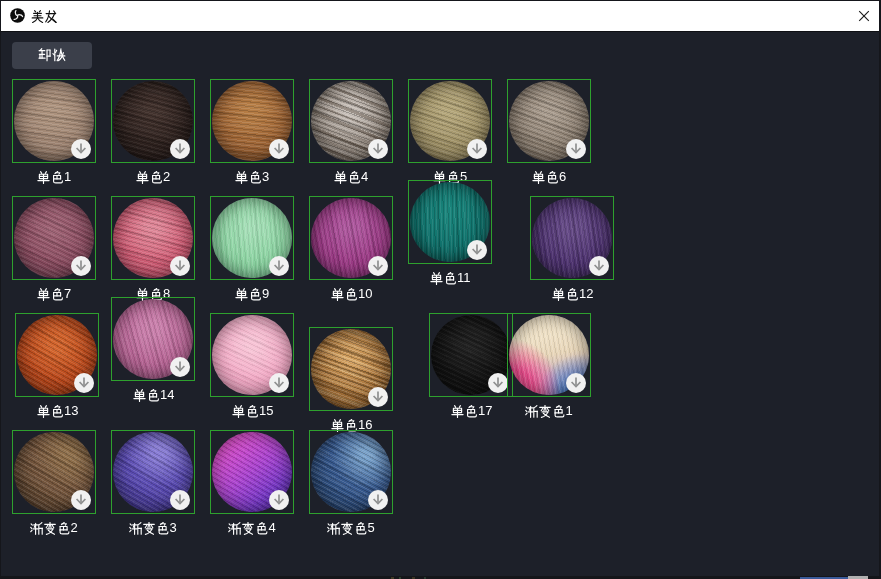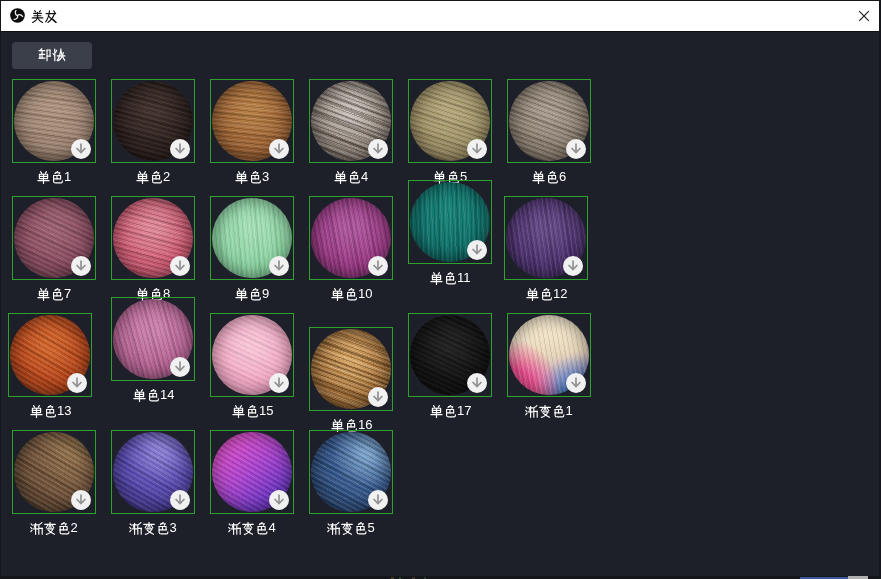--- a/index.html
+++ b/index.html
@@ -200,36 +200,36 @@
                 <path d="M10 4.6 L10 12.6"></path>
                 <path d="M5.6 9.0 L10 13.6 L14.4 9.0"></path>
               </g>
             </svg></div>
 <div class="l"><svg width="41" height="16" style="display:inline-block;vertical-align:top" fill="none" stroke="#fff" stroke-width="1.15" stroke-linecap="round" stroke-linejoin="round">
               <use href="#dan" x="0.0" y="1" width="13" height="13"></use>
               <use href="#se" x="13.5" y="1" width="13" height="13"></use>
               <text x="27.0" y="11.3" font-size="13px" fill="#fff" stroke="none" font-family="Liberation Sans, sans-serif">11</text>
             </svg></div>
 </div>
-<div class="t" style="left:504px;top:196px">
+<div class="t" style="left:530px;top:196px">
 <div class="c" style="background:repeating-linear-gradient(82deg, rgba(255,255,255,0.09) 0px 1px, rgba(255,255,255,0) 1px 2.4px, rgba(0,0,0,0.160) 2.4px 3.4px, rgba(0,0,0,0) 3.4px 4.6px),repeating-linear-gradient(82deg, rgba(255,255,255,0.041) 0px 2px, rgba(255,255,255,0) 2px 9px, rgba(0,0,0,0.090) 9px 12px, rgba(0,0,0,0) 12px 19px),radial-gradient(95px 95px at 40px 30px, #654a86 7%, #4e3370 38%, #2c1b44 100%)"></div>
 <div class="b"><svg width="20" height="20" viewBox="0 0 20 20">
               <circle cx="10" cy="10" r="10" fill="#f1f1f1"></circle>
               <g stroke="#8f9090" stroke-width="1.7" fill="none">
                 <path d="M10 4.6 L10 12.6"></path>
                 <path d="M5.6 9.0 L10 13.6 L14.4 9.0"></path>
               </g>
             </svg></div>
 <div class="l"><svg width="41" height="16" style="display:inline-block;vertical-align:top" fill="none" stroke="#fff" stroke-width="1.15" stroke-linecap="round" stroke-linejoin="round">
               <use href="#dan" x="0.0" y="1" width="13" height="13"></use>
               <use href="#se" x="13.5" y="1" width="13" height="13"></use>
               <text x="27.0" y="11.3" font-size="13px" fill="#fff" stroke="none" font-family="Liberation Sans, sans-serif">12</text>
             </svg></div>
 </div>
-<div class="t" style="left:8px;top:313px">
+<div class="t" style="left:15px;top:313px">
 <div class="c" style="background:repeating-linear-gradient(30deg, rgba(255,255,255,0.1) 0px 1px, rgba(255,255,255,0) 1px 2.4px, rgba(0,0,0,0.176) 2.4px 3.4px, rgba(0,0,0,0) 3.4px 4.6px),repeating-linear-gradient(30deg, rgba(255,255,255,0.045) 0px 2px, rgba(255,255,255,0) 2px 9px, rgba(0,0,0,0.099) 9px 12px, rgba(0,0,0,0) 12px 19px),radial-gradient(95px 95px at 40px 30px, #d2642c 7%, #b8471b 38%, #702809 100%)"></div>
 <div class="b"><svg width="20" height="20" viewBox="0 0 20 20">
               <circle cx="10" cy="10" r="10" fill="#f1f1f1"></circle>
               <g stroke="#8f9090" stroke-width="1.7" fill="none">
                 <path d="M10 4.6 L10 12.6"></path>
                 <path d="M5.6 9.0 L10 13.6 L14.4 9.0"></path>
               </g>
             </svg></div>
 <div class="l"><svg width="41" height="16" style="display:inline-block;vertical-align:top" fill="none" stroke="#fff" stroke-width="1.15" stroke-linecap="round" stroke-linejoin="round">
               <use href="#dan" x="0.0" y="1" width="13" height="13"></use>
@@ -275,21 +275,21 @@
                 <path d="M10 4.6 L10 12.6"></path>
                 <path d="M5.6 9.0 L10 13.6 L14.4 9.0"></path>
               </g>
             </svg></div>
 <div class="l"><svg width="41" height="16" style="display:inline-block;vertical-align:top" fill="none" stroke="#fff" stroke-width="1.15" stroke-linecap="round" stroke-linejoin="round">
               <use href="#dan" x="0.0" y="1" width="13" height="13"></use>
               <use href="#se" x="13.5" y="1" width="13" height="13"></use>
               <text x="27.0" y="11.3" font-size="13px" fill="#fff" stroke="none" font-family="Liberation Sans, sans-serif">16</text>
             </svg></div>
 </div>
-<div class="t" style="left:408px;top:313px">
+<div class="t" style="left:429px;top:313px">
 <div class="c" style="background:repeating-linear-gradient(25deg, rgba(255,255,255,0.04) 0px 1px, rgba(255,255,255,0) 1px 2.4px, rgba(0,0,0,0.208) 2.4px 3.4px, rgba(0,0,0,0) 3.4px 4.6px),repeating-linear-gradient(25deg, rgba(255,255,255,0.018) 0px 2px, rgba(255,255,255,0) 2px 9px, rgba(0,0,0,0.117) 9px 12px, rgba(0,0,0,0) 12px 19px),radial-gradient(95px 95px at 40px 30px, #222222 7%, #131313 38%, #040404 100%)"></div>
 <div class="b"><svg width="20" height="20" viewBox="0 0 20 20">
               <circle cx="10" cy="10" r="10" fill="#f1f1f1"></circle>
               <g stroke="#8f9090" stroke-width="1.7" fill="none">
                 <path d="M10 4.6 L10 12.6"></path>
                 <path d="M5.6 9.0 L10 13.6 L14.4 9.0"></path>
               </g>
             </svg></div>
 <div class="l"><svg width="41" height="16" style="display:inline-block;vertical-align:top" fill="none" stroke="#fff" stroke-width="1.15" stroke-linecap="round" stroke-linejoin="round">
               <use href="#dan" x="0.0" y="1" width="13" height="13"></use>

